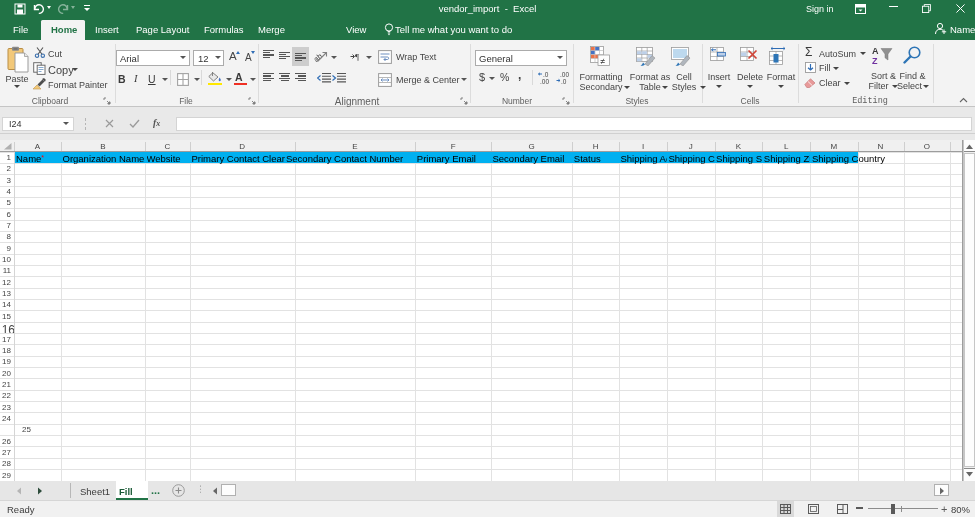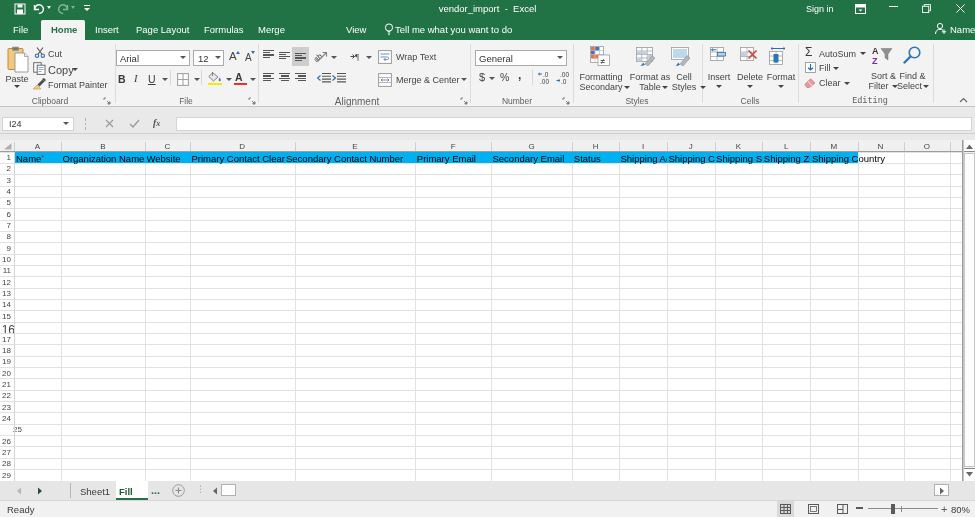--- a/index.html
+++ b/index.html
@@ -387,21 +387,21 @@
 <div class="a" style="left:0;top:311.83px;width:11px;text-align:right;font-size:8px;color:#444;">15</div>
 <div class="a" style="left:0;top:323.18px;width:15px;text-align:right;font-size:12px;color:#444;">16</div>
 <div class="a" style="left:0;top:334.52px;width:11px;text-align:right;font-size:8px;color:#444;">17</div>
 <div class="a" style="left:0;top:345.87px;width:11px;text-align:right;font-size:8px;color:#444;">18</div>
 <div class="a" style="left:0;top:357.21px;width:11px;text-align:right;font-size:8px;color:#444;">19</div>
 <div class="a" style="left:0;top:368.56px;width:11px;text-align:right;font-size:8px;color:#444;">20</div>
 <div class="a" style="left:0;top:379.90px;width:11px;text-align:right;font-size:8px;color:#444;">21</div>
 <div class="a" style="left:0;top:391.25px;width:11px;text-align:right;font-size:8px;color:#444;">22</div>
 <div class="a" style="left:0;top:402.59px;width:11px;text-align:right;font-size:8px;color:#444;">23</div>
 <div class="a" style="left:0;top:413.94px;width:11px;text-align:right;font-size:8px;color:#444;">24</div>
-<div class="a" style="left:0;top:425.28px;width:22px;text-align:right;font-size:8px;color:#444;">25</div>
+<div class="a" style="left:0;top:425.28px;width:31px;text-align:right;font-size:8px;color:#444;">25</div>
 <div class="a" style="left:0;top:436.62px;width:11px;text-align:right;font-size:8px;color:#444;">26</div>
 <div class="a" style="left:0;top:447.97px;width:11px;text-align:right;font-size:8px;color:#444;">27</div>
 <div class="a" style="left:0;top:459.31px;width:11px;text-align:right;font-size:8px;color:#444;">28</div>
 <div class="a" style="left:0;top:470.66px;width:11px;text-align:right;font-size:8px;color:#444;">29</div>
 <div class="a" style="left:0;top:151.50px;width:962px;height:1px;background:#e2e2e2;"></div>
 <div class="a" style="left:0;top:162.84px;width:962px;height:1px;background:#e2e2e2;"></div>
 <div class="a" style="left:0;top:174.19px;width:962px;height:1px;background:#e2e2e2;"></div>
 <div class="a" style="left:0;top:185.53px;width:962px;height:1px;background:#e2e2e2;"></div>
 <div class="a" style="left:0;top:196.88px;width:962px;height:1px;background:#e2e2e2;"></div>
 <div class="a" style="left:0;top:208.22px;width:962px;height:1px;background:#e2e2e2;"></div>

